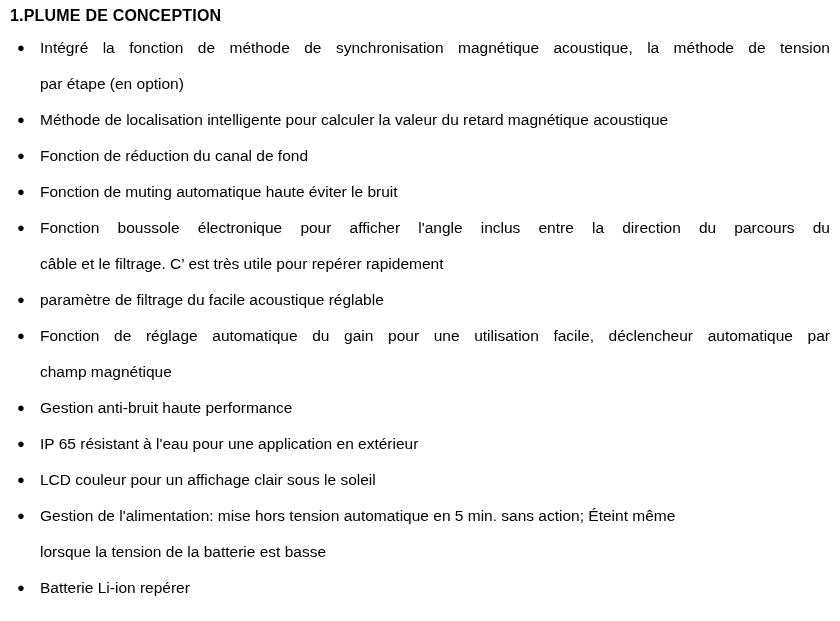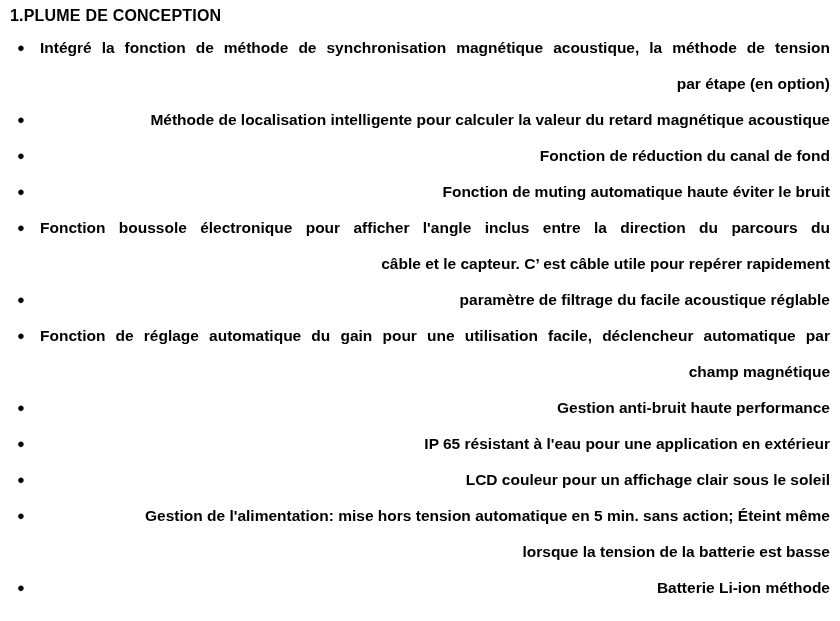--- a/index.html
+++ b/index.html
@@ -36,25 +36,24 @@
     box-sizing: border-box;
     padding-left: 7px;
     font-size: 13px;
     line-height: 36px;
     user-select: none;
   }
   .text {
     flex: 1 1 auto;
     min-width: 0;
     font-size: 15.5px;
-    font-weight: bold;
   }
   .line {
     line-height: 36px;
-    text-align: right;
+    text-align: left;
   }
   .line.justify {
     text-align: justify;
     text-align-last: justify;
   }
 </style>
 </head>
 <body>
 
 <div class="page">
@@ -82,21 +81,21 @@
       <div class="item">
         <span class="bullet">●</span>
         <div class="text">
           <div class="line">Fonction de muting automatique haute éviter le bruit</div>
         </div>
       </div>
       <div class="item">
         <span class="bullet">●</span>
         <div class="text">
           <div class="line justify">Fonction boussole électronique pour afficher l'angle inclus entre la direction du parcours du</div>
-          <div class="line">câble et le capteur. C’ est câble utile pour repérer rapidement</div>
+          <div class="line">câble et le filtrage. C’ est très utile pour repérer rapidement</div>
         </div>
       </div>
       <div class="item">
         <span class="bullet">●</span>
         <div class="text">
           <div class="line">paramètre de filtrage du facile acoustique réglable</div>
         </div>
       </div>
       <div class="item">
         <span class="bullet">●</span>
@@ -126,17 +125,17 @@
       <div class="item">
         <span class="bullet">●</span>
         <div class="text">
           <div class="line">Gestion de l'alimentation: mise hors tension automatique en 5 min. sans action; Éteint même</div>
           <div class="line">lorsque la tension de la batterie est basse</div>
         </div>
       </div>
       <div class="item">
         <span class="bullet">●</span>
         <div class="text">
-          <div class="line">Batterie Li-ion méthode</div>
+          <div class="line">Batterie Li-ion repérer</div>
         </div>
       </div>
     </div>
 </div>
 
 </body></html>

